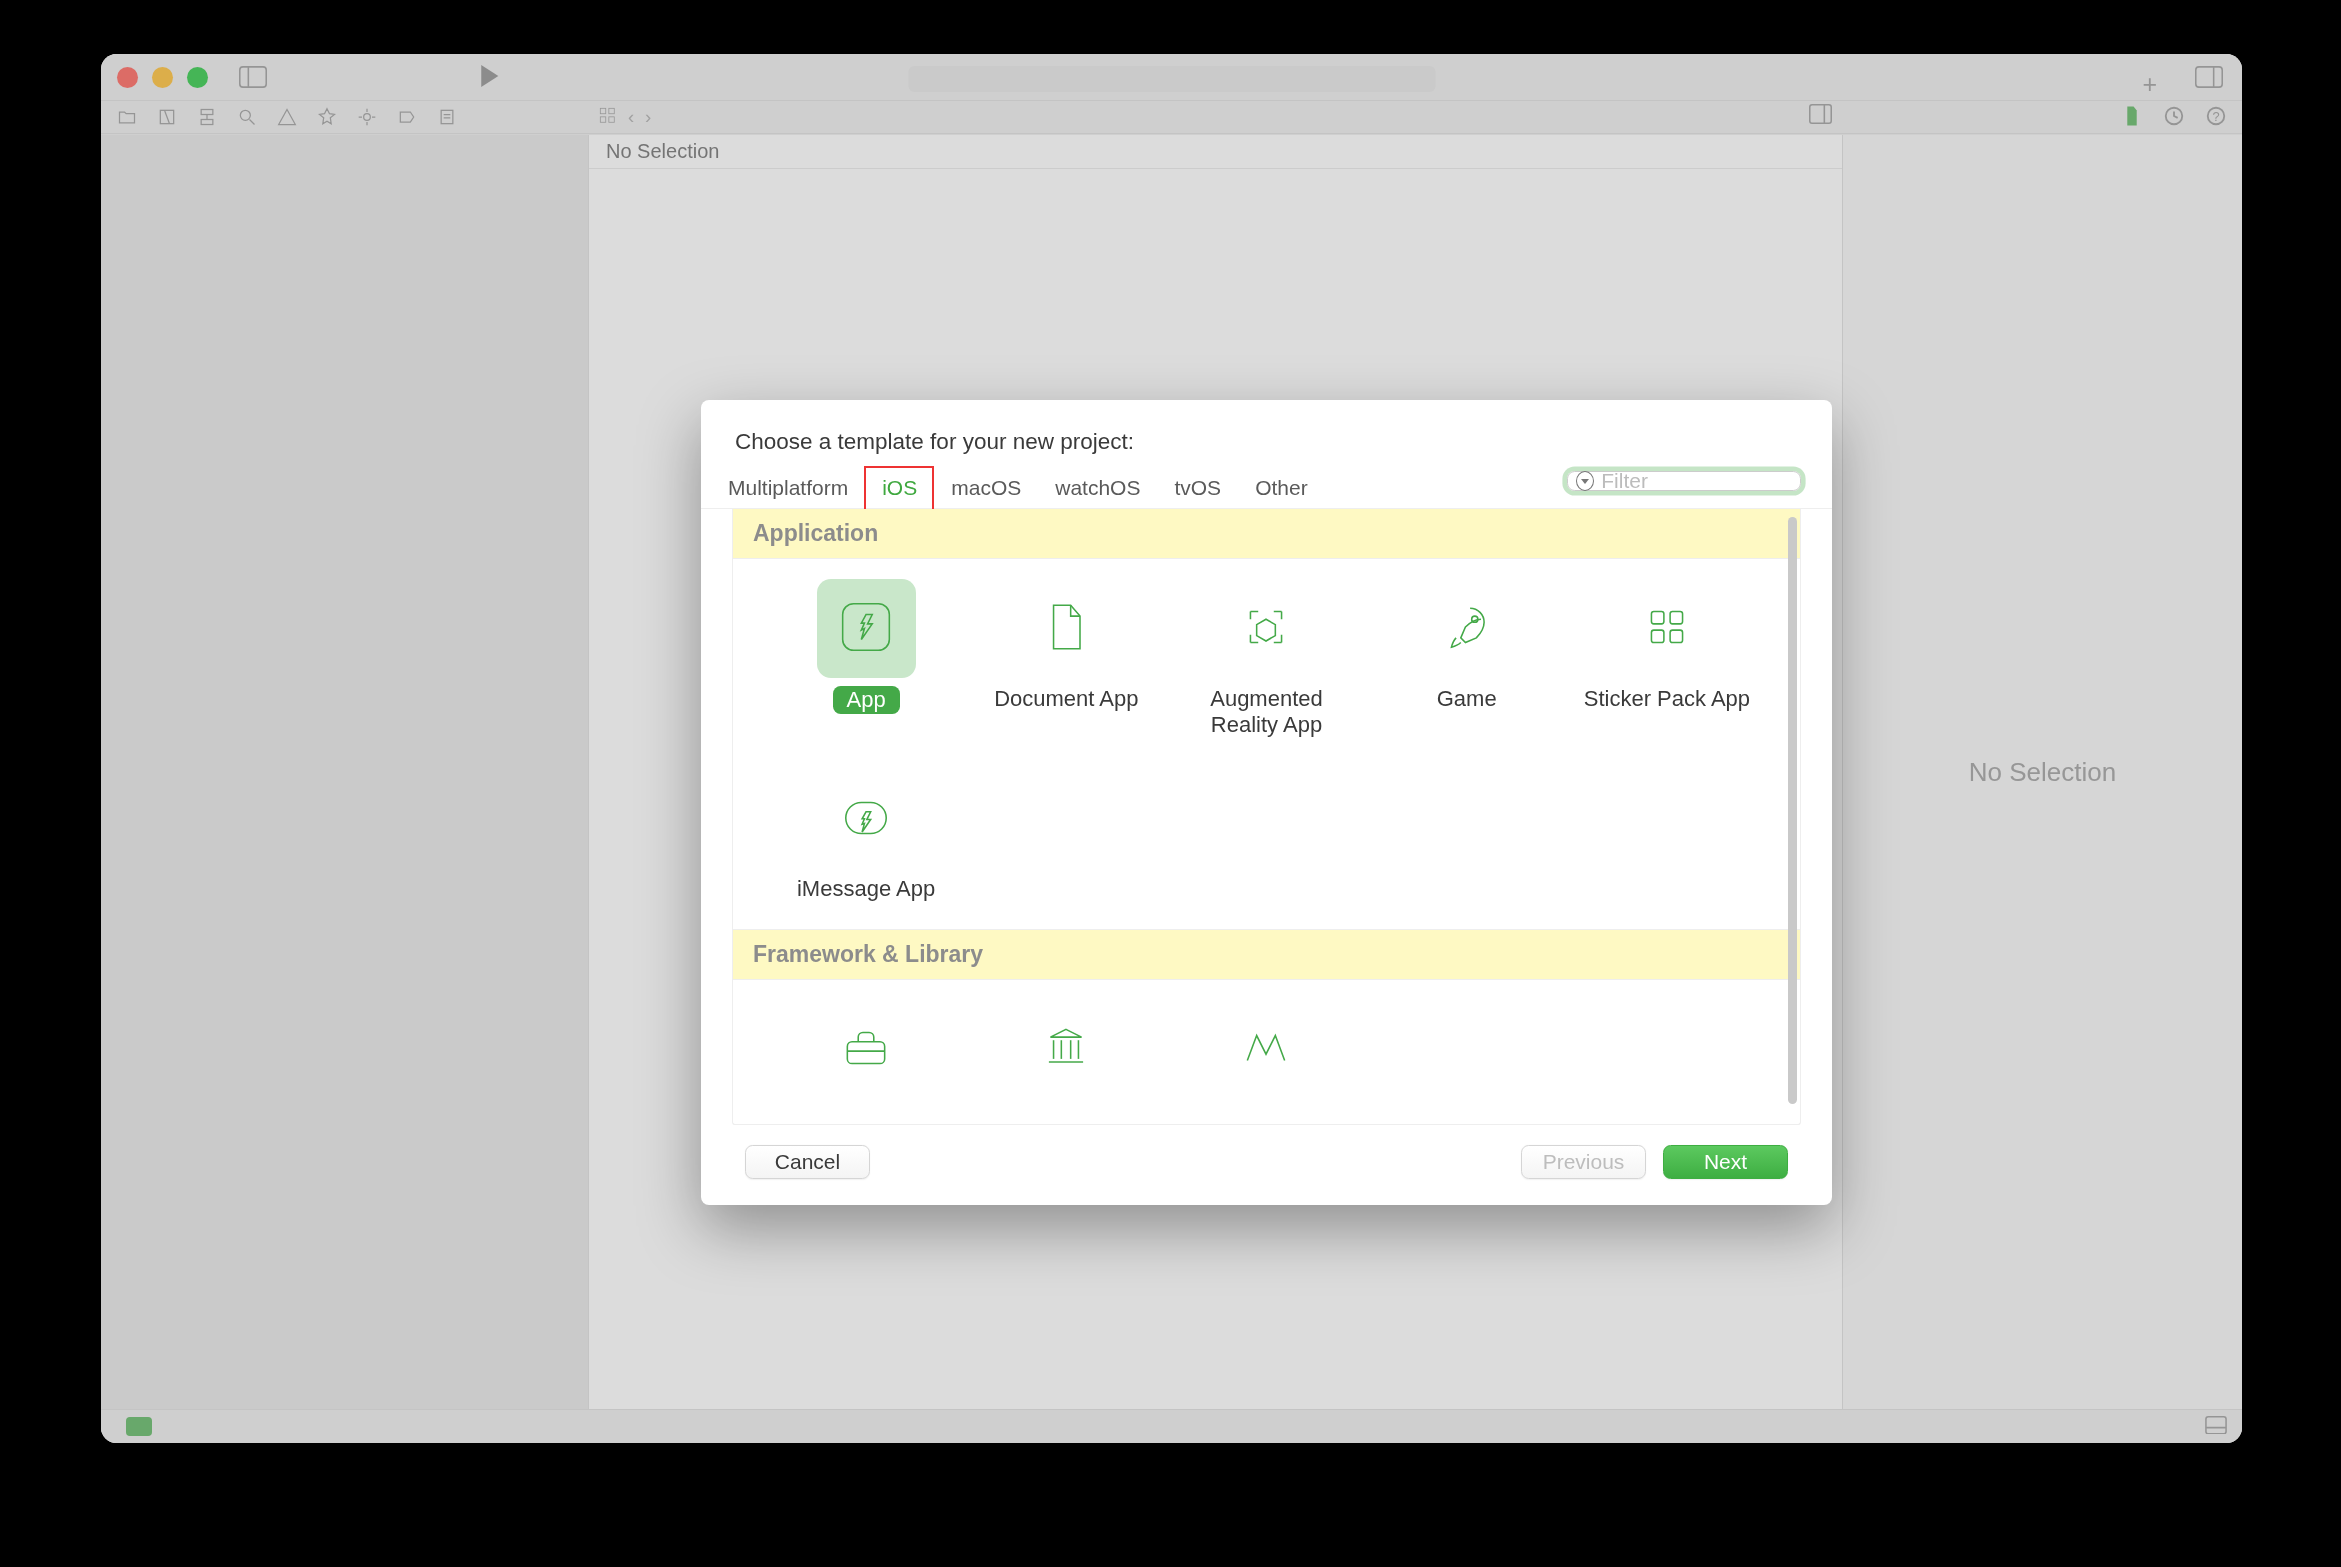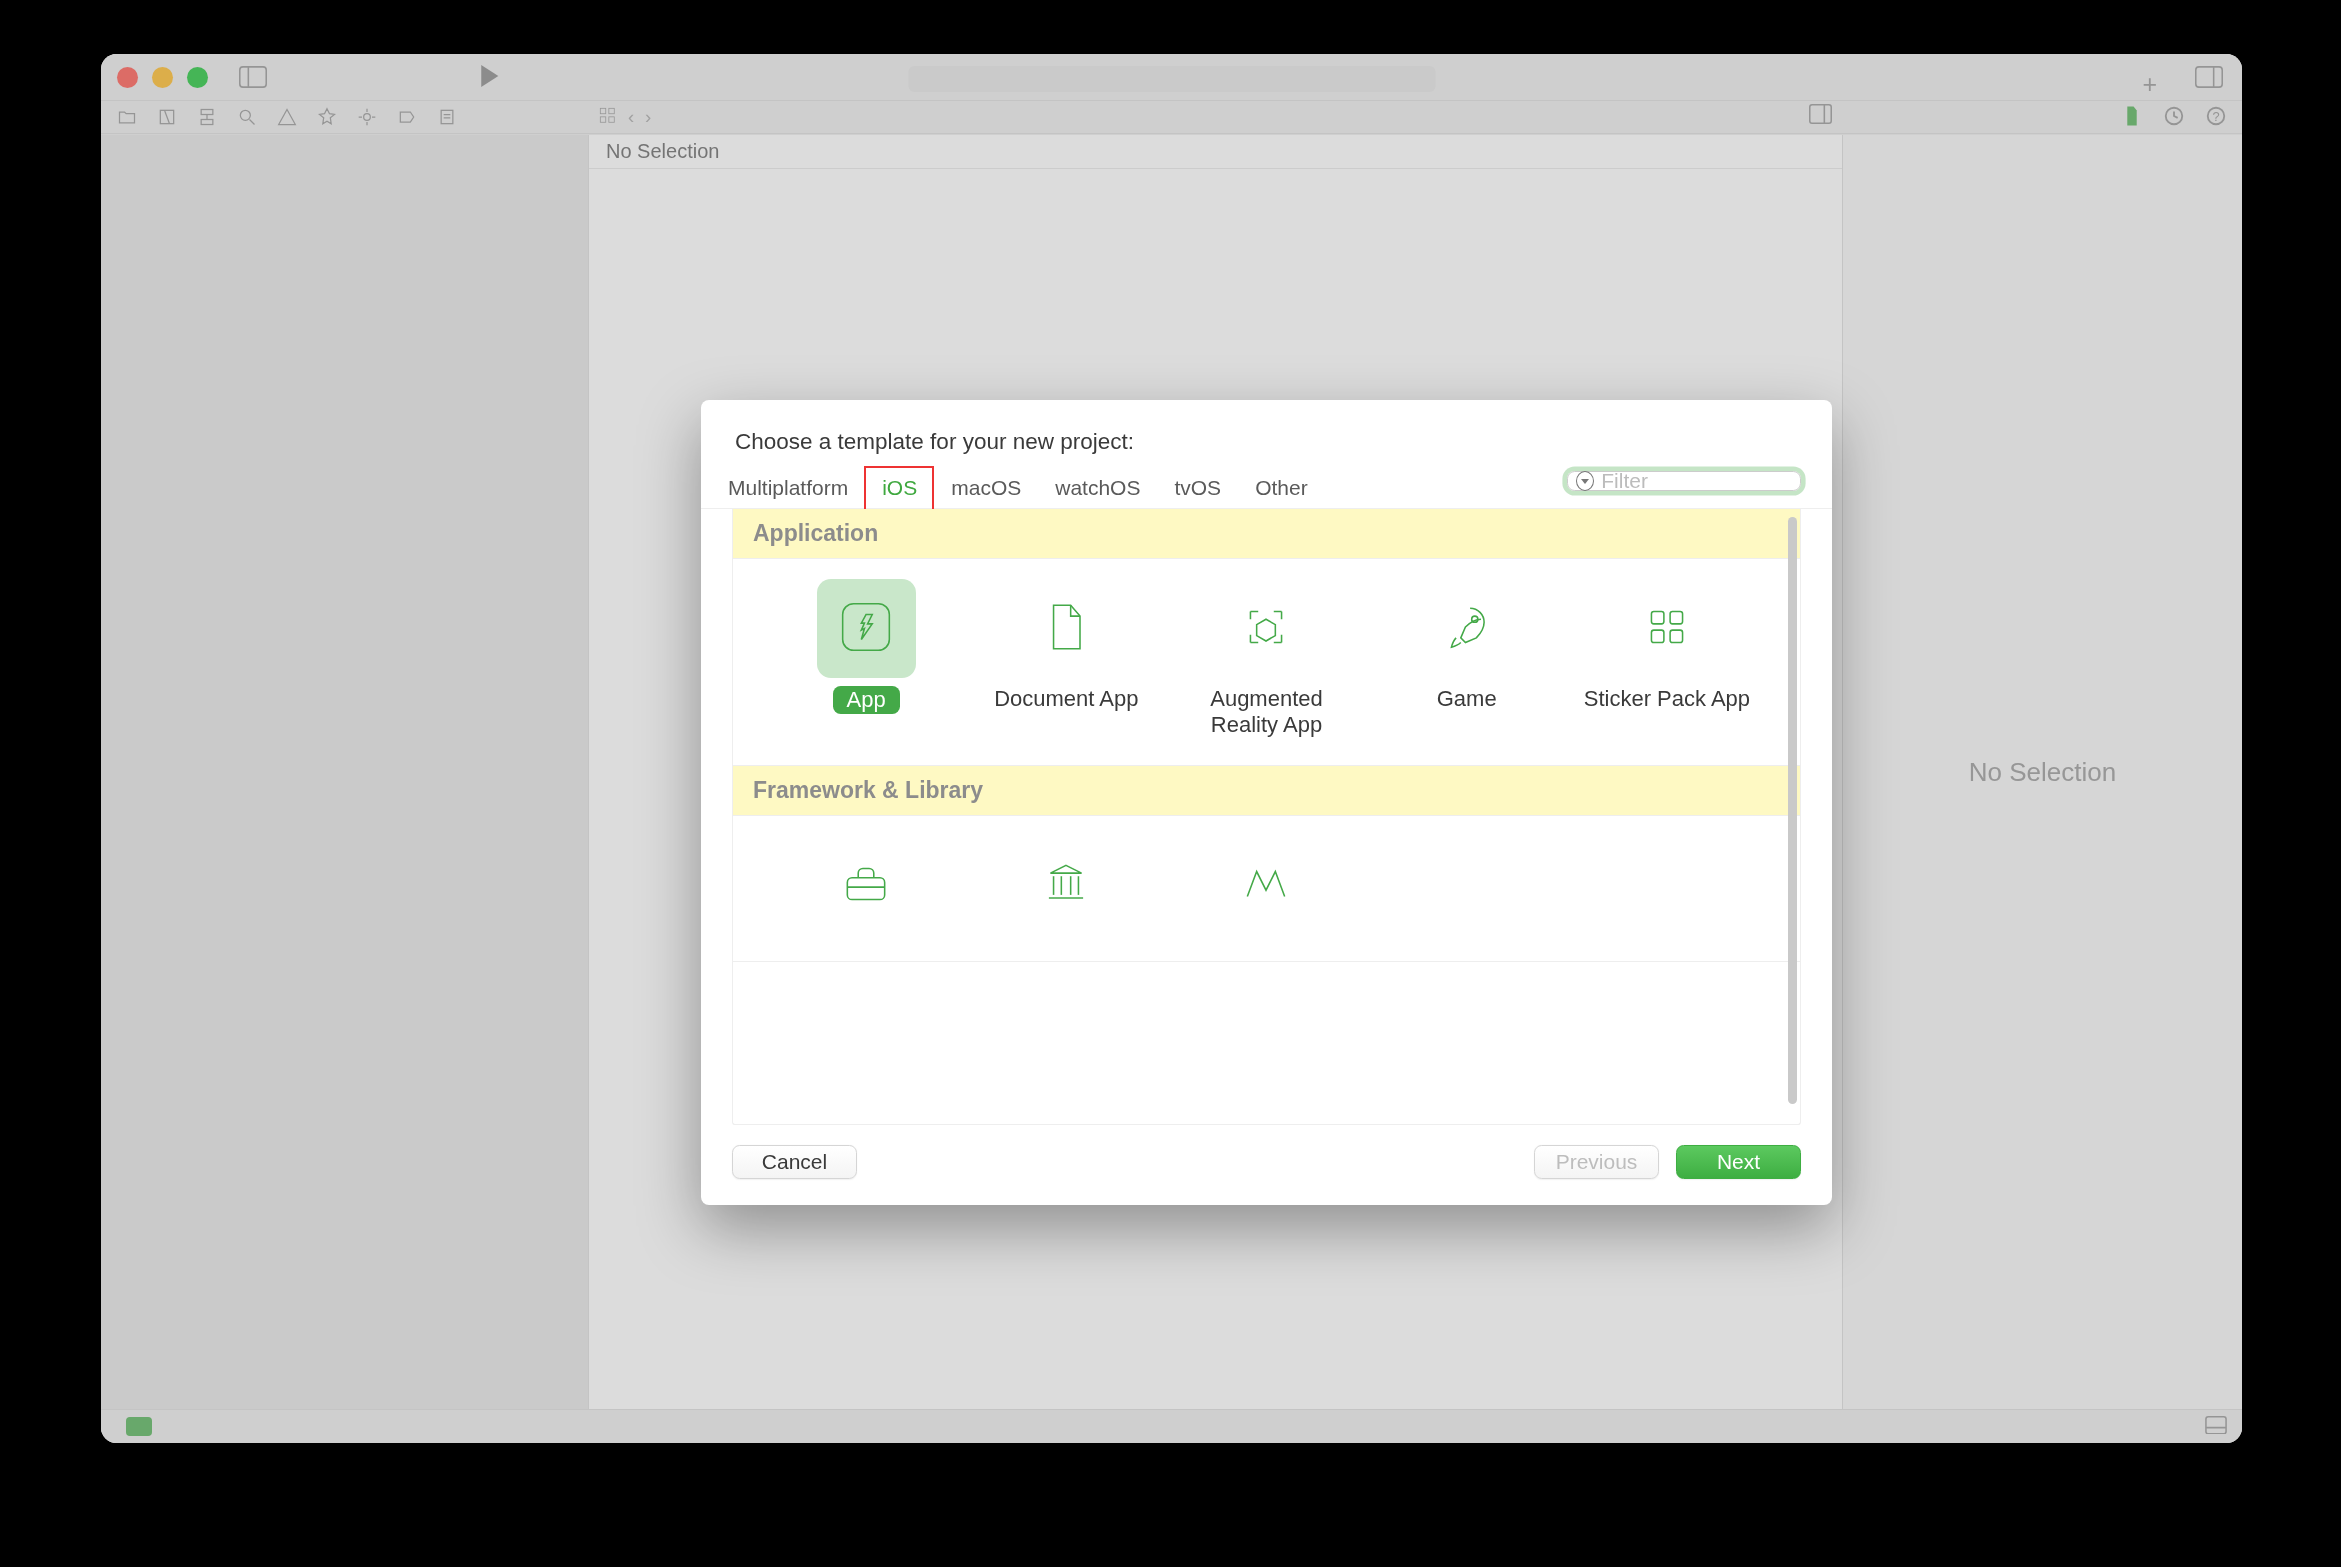--- a/index.html
+++ b/index.html
@@ -322,21 +322,21 @@
       padding: 1px 14px;
       border-radius: 7.7px;
       font-weight: 500;
     }
 
     
     .sheet-footer {
       display: flex;
       justify-content: space-between;
       align-items: center;
-      padding: 20px 31px 26px;
+      padding: 20px 44px 26px;
     }
     .mac-btn {
       min-width: 125px;
       height: 34px;
       border-radius: 7.7px;
       border: 0.8px solid #d5d5d5;
       background: linear-gradient(#fff,#f4f4f4);
       font-size: 21px;
       color: #3a3a3a;
       display:flex; align-items:center; justify-content:center;
@@ -577,20 +577,31 @@
                   <rect x="16" y="16" width="16" height="16" rx="3"></rect>
                   <rect x="40" y="16" width="16" height="16" rx="3"></rect>
                   <rect x="16" y="40" width="16" height="16" rx="3"></rect>
                   <rect x="40" y="40" width="16" height="16" rx="3"></rect>
                 </svg>
           </span>
             </div>
           <div class="t-label">Sticker Pack App</div>
         </div>
 
+        <div class="template-item">
+          <div class="t-icon-box">
+              <span>
+            <svg viewBox="0 0 72 72">
+                  <rect x="10" y="16" width="52" height="40" rx="20"></rect>
+                  <path d="M36 28l-5 9h3l-3 7 3-1-3 11 11-16h-5l5-10z"></path>
+                </svg>
+          </span>
+            </div>
+          <div class="t-label">iMessage App</div>
+        </div>
 
 
       </div>
 
       <div class="section-header">Framework &amp; Library</div>
       <div class="template-grid three">
 
         <div class="template-item">
           <div class="t-icon-box">
               <span>

